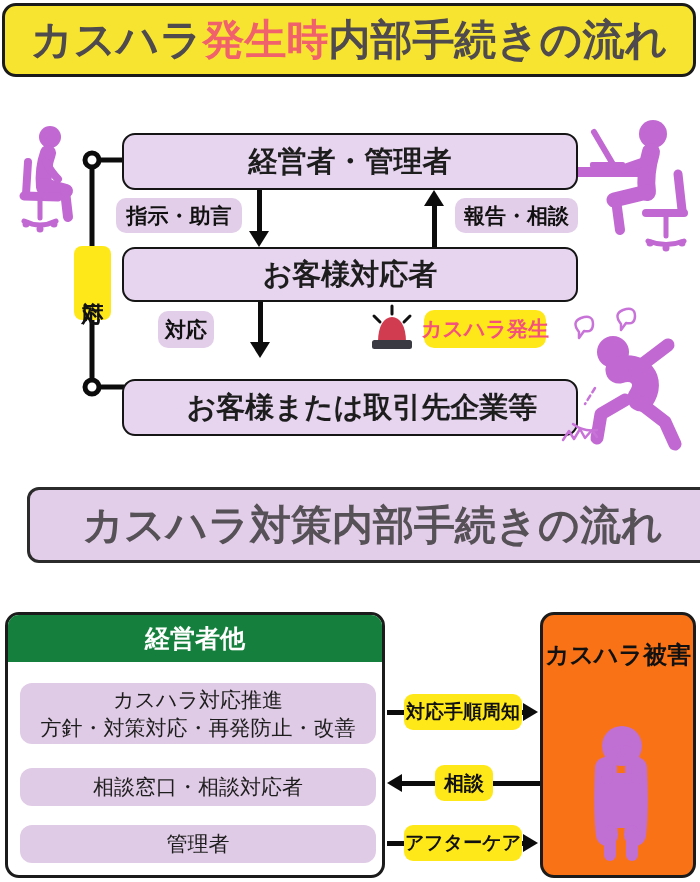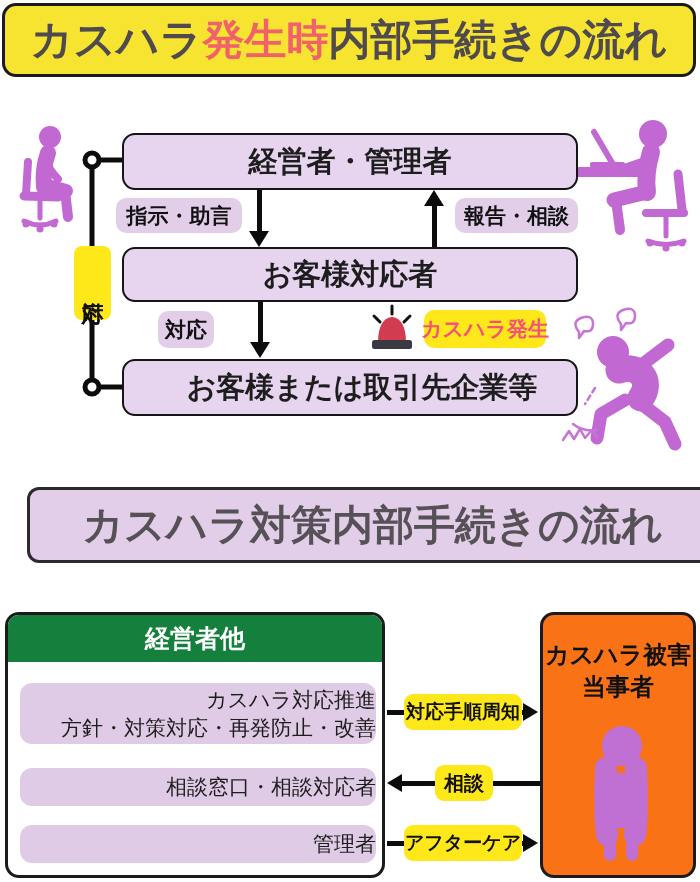--- a/index.html
+++ b/index.html
@@ -24,21 +24,21 @@
   }
   
   .fbox {
     position:absolute; left:122px; width:456px;
     background:#E7D5F0; border:2.5px solid #151515; border-radius:13px;
     display:flex; align-items:center; justify-content:center;
     font-size:29px; font-weight:600; color:#1d1d1d; white-space:nowrap;
   }
   .box1 { top:133px; height:57px; }
   .box2 { top:247px; height:55px; }
-  .box3 { top:359px; height:57px;padding-left:24px; }
+  .box3 { top:379px; height:57px;padding-left:24px; }
   
   .pill {
     position:absolute; display:flex; align-items:center; justify-content:center;
     font-weight:bold; white-space:nowrap; border-radius:10px; color:#111;text-align:center;
   }
   .pill-lav { background:#E2CEE9; }
   .pill-yel { background:#FFE81A; }
   .lbl-instruct { left:116px; top:198px; width:126px; height:35px; font-size:21px; }
   .lbl-report   { left:455px; top:198px; width:123px; height:35px; font-size:21px; }
   .lbl-respond  { left:158px; top:311px; width:56px;  height:37px; font-size:21px; }
@@ -65,21 +65,21 @@
     position:absolute; left:5px; top:612px; width:380px; height:266px;
     background:#fff; border:3px solid #1b1b1b; border-radius:14px; overflow:hidden;
   }
   .panel-header {
     position:absolute; left:0; top:0; width:100%; height:47px; background:#15803d;
     display:flex; align-items:center; justify-content:center;
     color:#fff; font-size:25px; font-weight:bold;
   }
   .inner {
     position:absolute; left:12px; width:356px; background:#E0CBE6; border-radius:12px;
-    display:flex; flex-direction:column; align-items:flex-end; justify-content:center;
+    display:flex; flex-direction:column; align-items:center; justify-content:center;
     font-size:21px; color:#1d1d1d; line-height:28px; white-space:nowrap;
   }
   .inner1 { top:68px; height:61px; }
   .inner2 { top:153px; height:38px; }
   .inner3 { top:210px; height:38px; }
   .rightpanel {
     position:absolute; left:540px; top:612px; width:156px; height:266px;
     background:#f97316; border:3px solid #1b1b1b; border-radius:14px;
   }
   .victim-title {
@@ -197,21 +197,20 @@
       <span>カスハラ対応推進</span>
       <span>方針・対策対応・再発防止・改善</span>
     </div>
     <div class="inner inner2">相談窓口・相談対応者</div>
     <div class="inner inner3">管理者</div>
   </div>
 
   <div class="rightpanel">
     <div class="victim-title">
       <span style="display:block">カスハラ被害</span>
-      <span style="display:block">当事者</span>
     </div>
     <svg class="icon" style="left:33px; top:108px;" width="90" height="140" viewBox="0 0 90 140">
       <g fill="#C06FD3" stroke="#C06FD3">
         <circle cx="46" cy="23" r="20" stroke="none"></circle>
         <path d="M30,45 Q28,88 31,112" fill="none" stroke-width="22" stroke-linecap="round"></path>
         <path d="M60,45 Q62,88 59,112" fill="none" stroke-width="22" stroke-linecap="round"></path>
         <rect x="27" y="50" width="36" height="55" stroke="none"></rect>
         <path d="M34,108 L34,132" fill="none" stroke-width="12" stroke-linecap="round"></path>
         <path d="M56,108 L56,132" fill="none" stroke-width="12" stroke-linecap="round"></path>
         <path d="M31,56 Q29,34 42,28" fill="none" stroke-width="11" stroke-linecap="round"></path>

